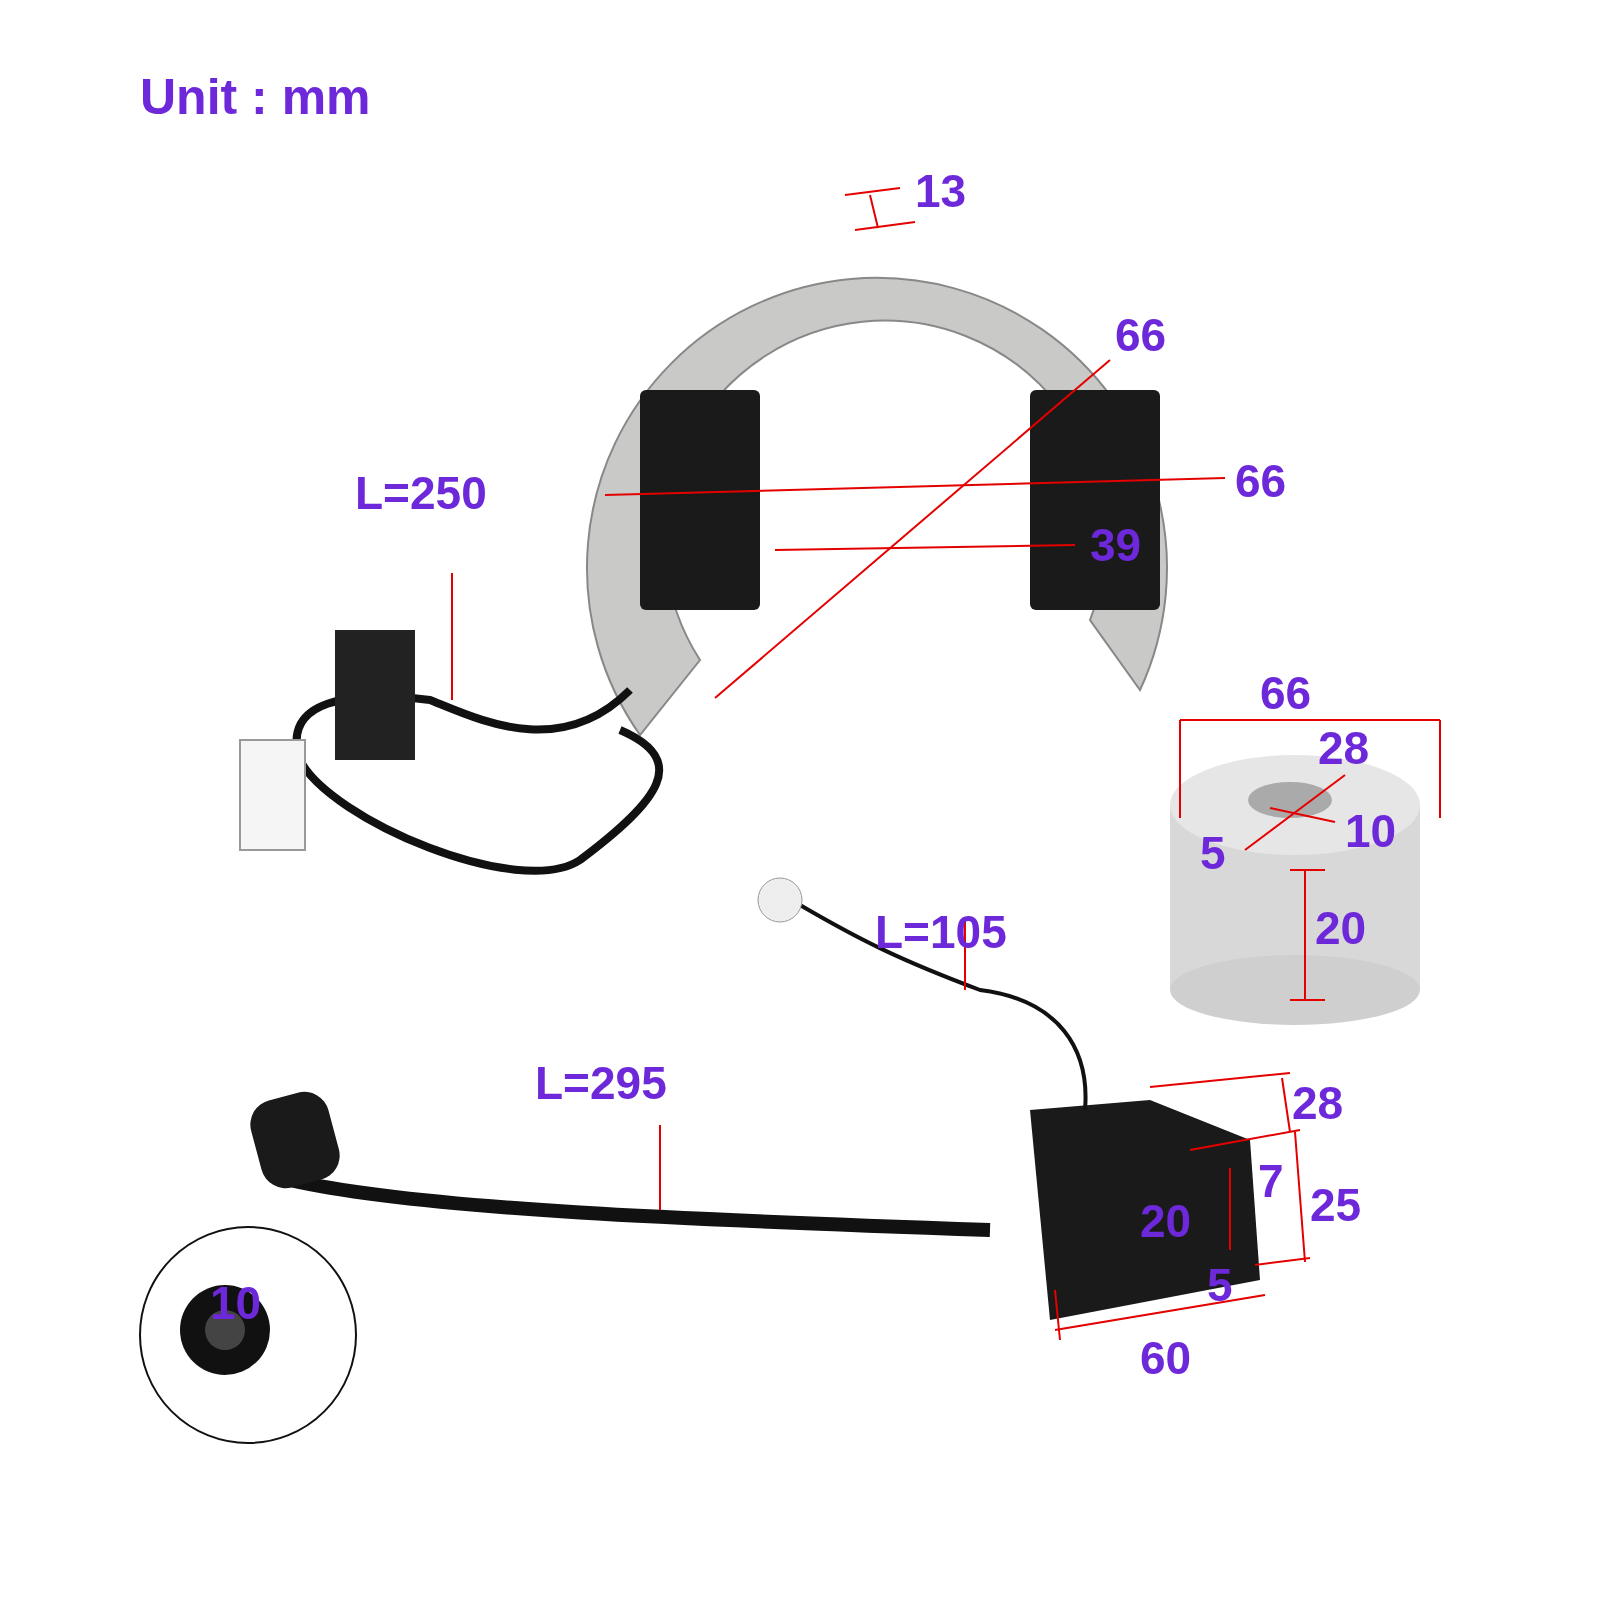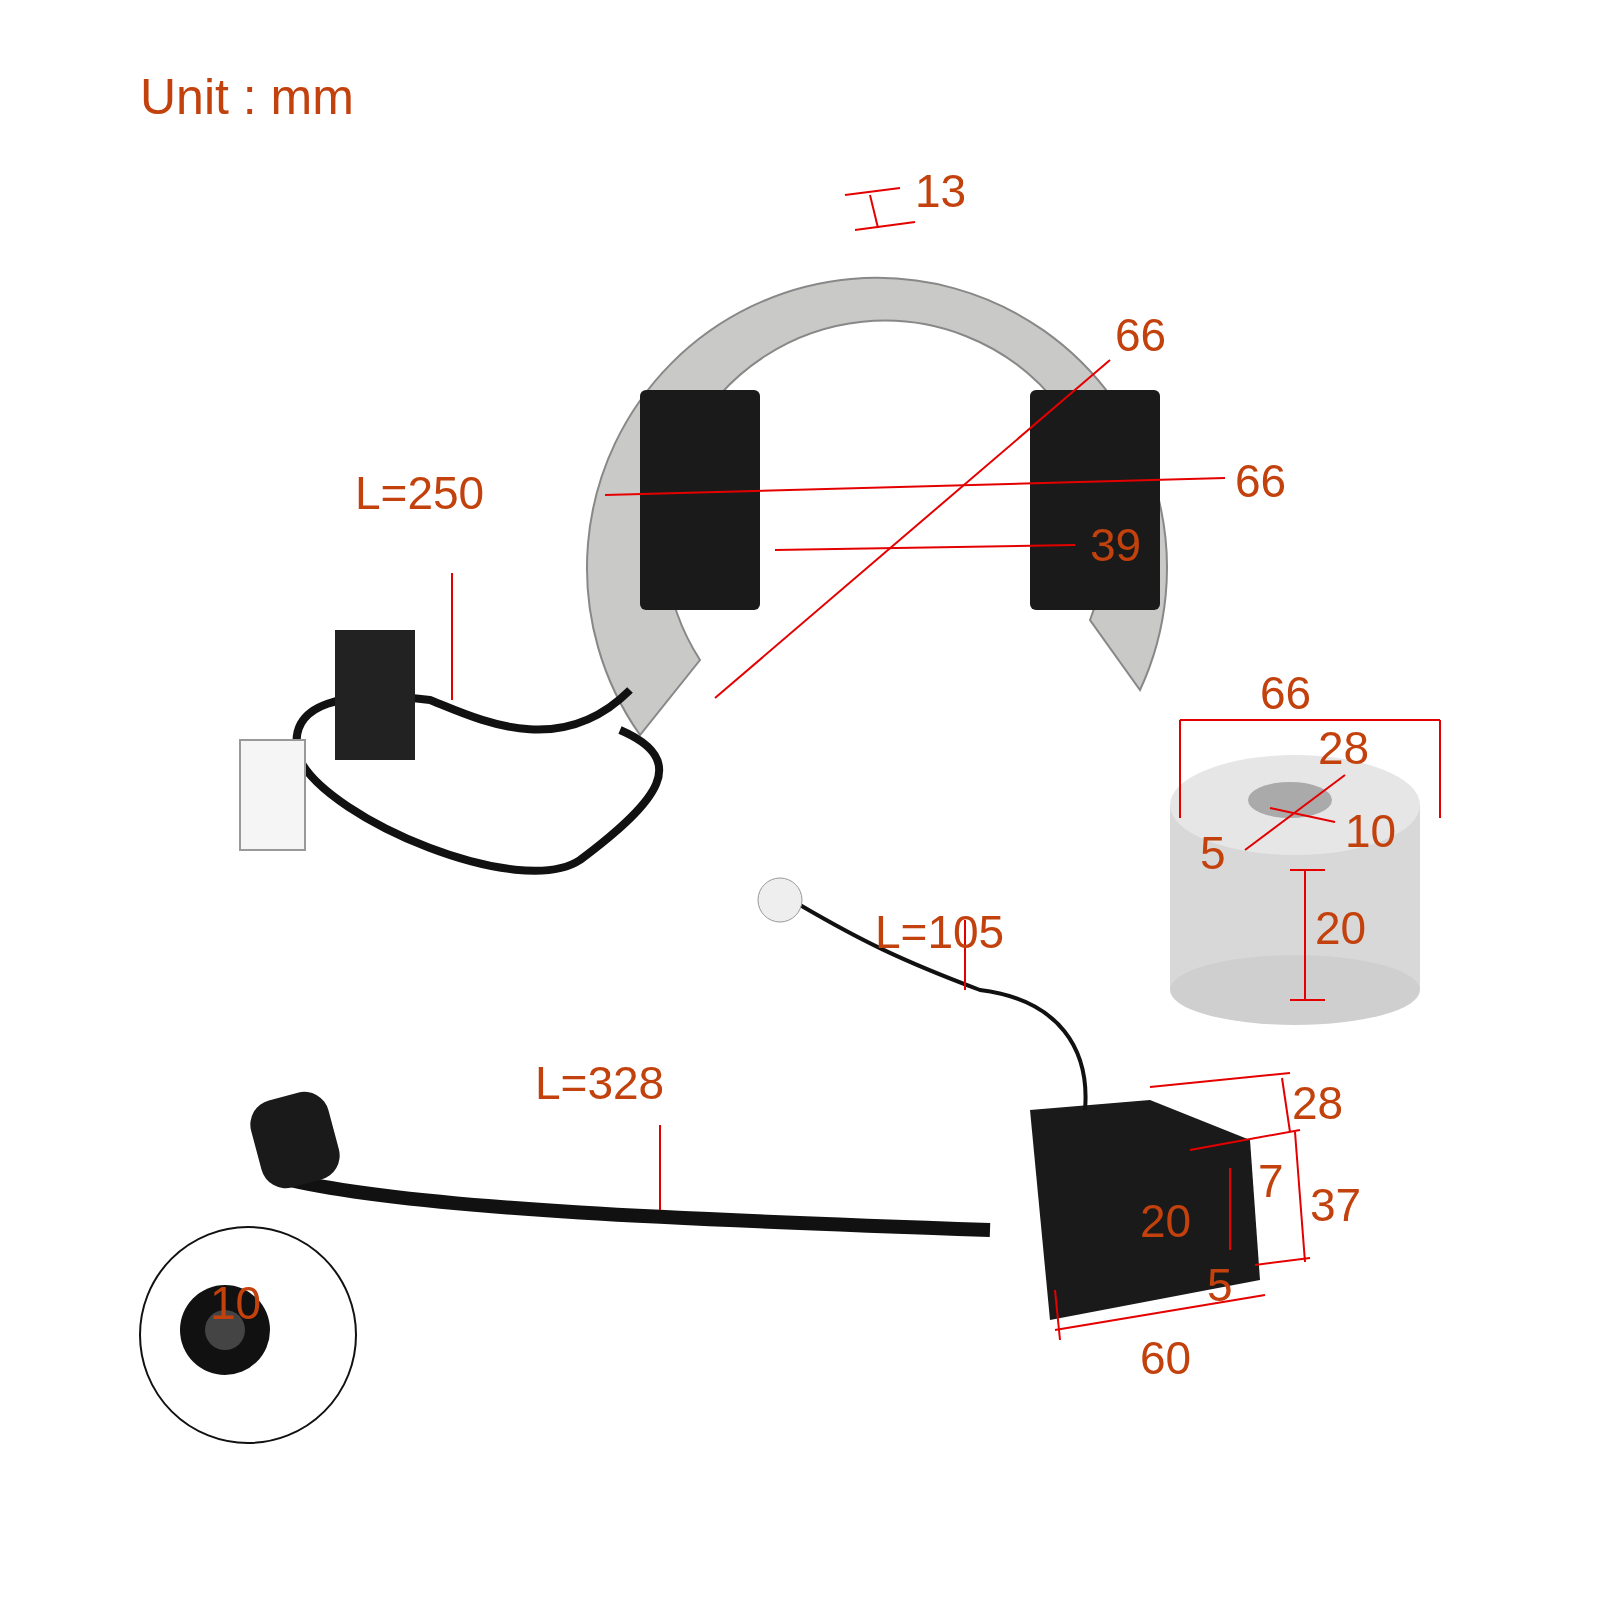--- a/index.html
+++ b/index.html
@@ -1,17 +1,17 @@
 <!DOCTYPE html>
 <html><head>
 <meta charset="utf-8">
 <style>
   html,body{margin:0;padding:0;background:#fff;}
   body{width:1600px;height:1600px;position:relative;overflow:hidden;font-family:"Liberation Sans",sans-serif;}
-  .lbl{position:absolute;color:#c2410c;font-size:46px;line-height:1;white-space:nowrap;}
+  .lbl{position:absolute;color:#6d28d9;font-size:46px;line-height:1;white-space:nowrap;font-weight:bold;}
   svg{position:absolute;left:0;top:0;}
 </style>
 </head>
 <body>
 
 <svg width="1600" height="1600">
 
   <g>
     <path d="M640,735 A290,290 0 1 1 1140,690 L1090,620 A220,220 0 1 0 700,660 Z" fill="#c9c9c7" stroke="#888" stroke-width="2"></path>
     <rect x="640" y="390" width="120" height="220" fill="#1a1a1a" rx="6"></rect>
@@ -79,20 +79,20 @@
 <div class="lbl" style="left:1115px;top:312px;">66</div>
 <div class="lbl" style="left:1235px;top:458px;">66</div>
 <div class="lbl" style="left:1090px;top:522px;">39</div>
 <div class="lbl" style="left:355px;top:470px;">L=250</div>
 <div class="lbl" style="left:1260px;top:670px;">66</div>
 <div class="lbl" style="left:1318px;top:725px;">28</div>
 <div class="lbl" style="left:1345px;top:808px;">10</div>
 <div class="lbl" style="left:1200px;top:830px;">5</div>
 <div class="lbl" style="left:1315px;top:905px;">20</div>
 <div class="lbl" style="left:875px;top:865px;margin-top:44px;">L=105</div>
-<div class="lbl" style="left:535px;top:1060px;">L=328</div>
+<div class="lbl" style="left:535px;top:1060px;">L=295</div>
 <div class="lbl" style="left:1292px;top:1080px;">28</div>
 <div class="lbl" style="left:1258px;top:1158px;">7</div>
-<div class="lbl" style="left:1310px;top:1182px;">37</div>
+<div class="lbl" style="left:1310px;top:1182px;">25</div>
 <div class="lbl" style="left:1140px;top:1198px;">20</div>
 <div class="lbl" style="left:1207px;top:1262px;">5</div>
 <div class="lbl" style="left:1140px;top:1335px;">60</div>
 <div class="lbl" style="left:210px;top:1280px;">10</div>
 
 </body></html>

